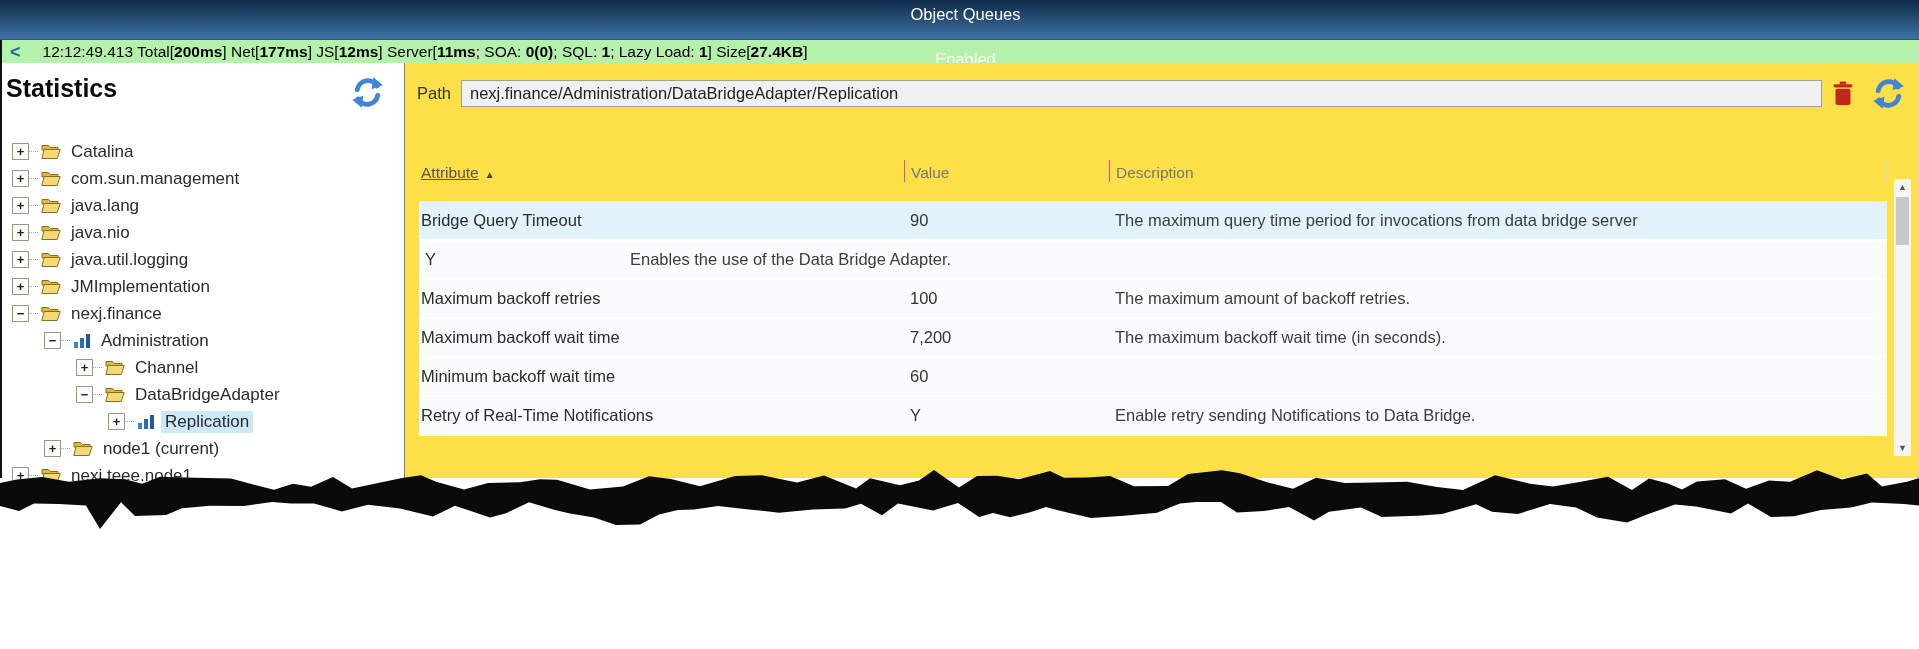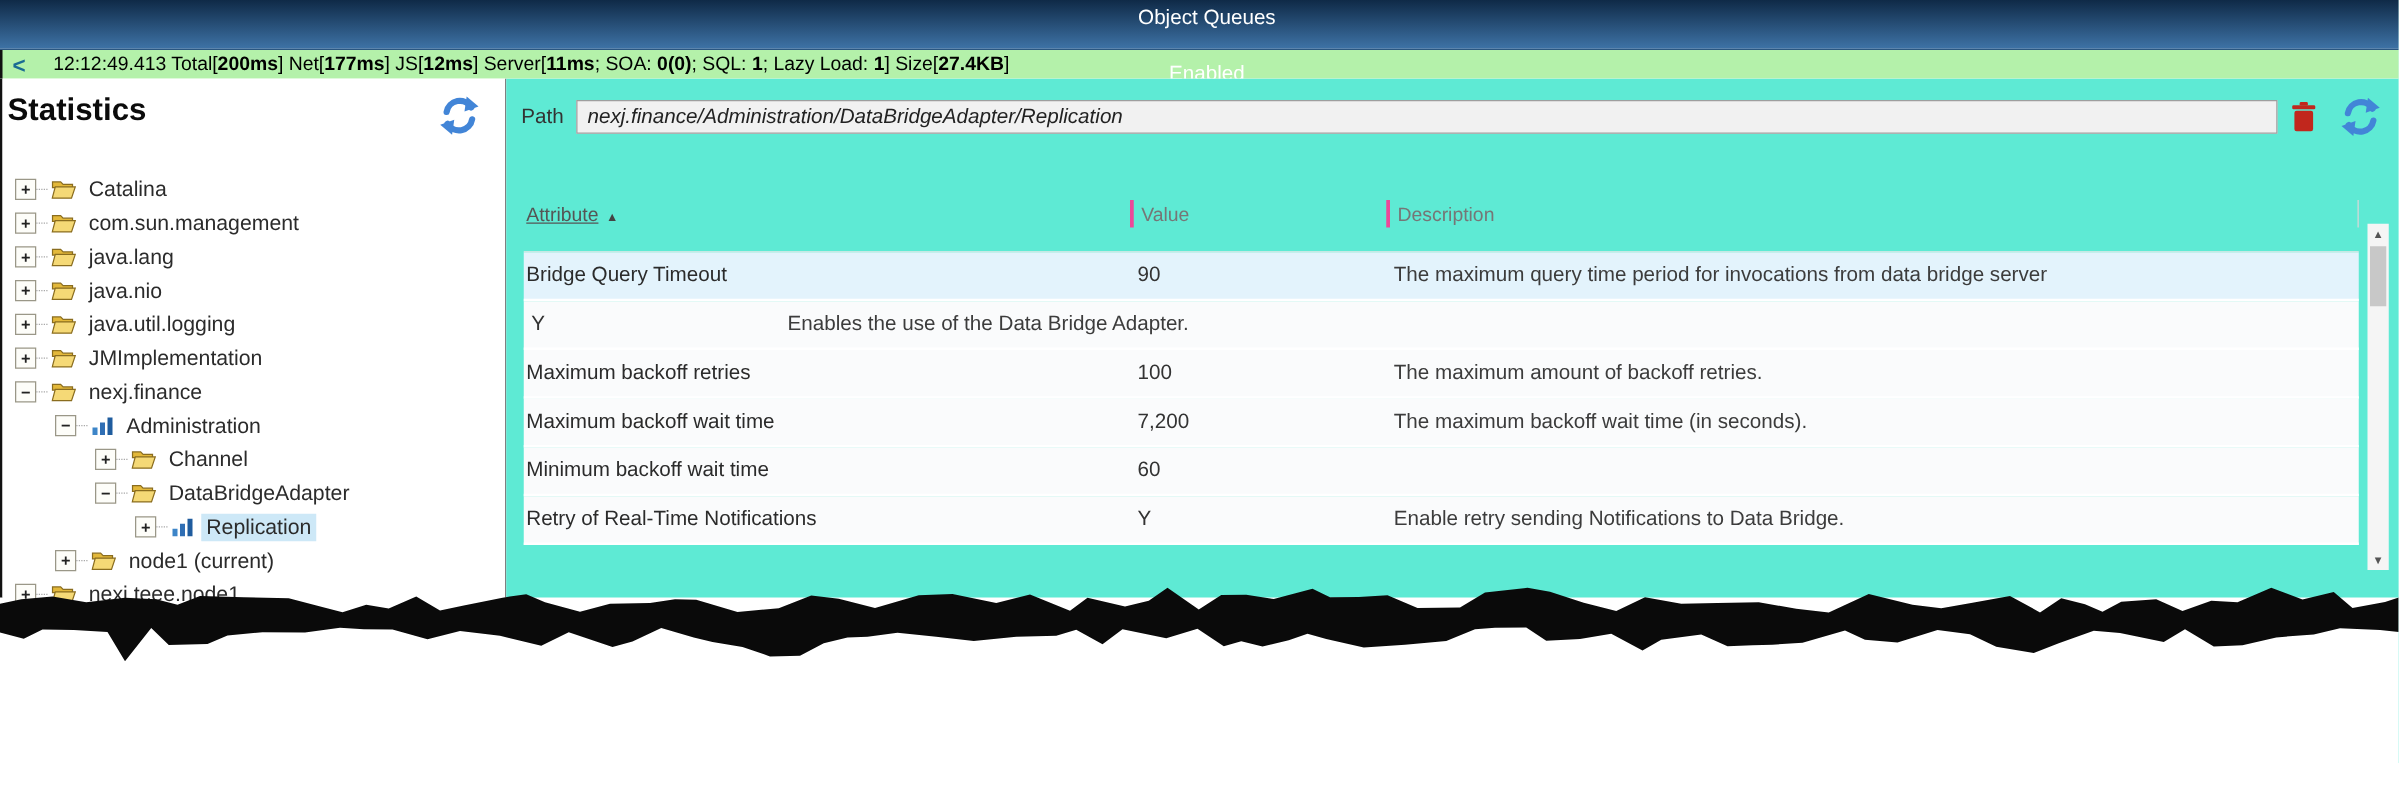--- a/index.html
+++ b/index.html
@@ -41,38 +41,38 @@
   .expander {
     width:17px; height:17px; flex:none; border:1px solid #9a9788; background:#fdfdf9;
     display:flex; align-items:center; justify-content:center;
     font-size:13px; font-weight:700; color:#222; line-height:1; cursor:pointer;
   }
   .connector { width:9px; flex:none; border-top:1px dotted #a8a8a8; height:0; }
   .node-icon { flex:none; margin:0 6px 0 3px; line-height:0; }
   .node-label { padding:1px 4px; white-space:nowrap; cursor:default; }
   .node-label.selected { background:var(--selection-bg,#cde8f7); }
   
-  .right-panel { flex:1; position:relative; background:#5eead4; }
+  .right-panel { flex:1; position:relative; background:#fde047; }
   .path-row { display:flex; align-items:center; padding:13px 10px 0 12px; gap:10px; }
   .path-label { font-size:16.5px; color:#333; flex:none; }
   .path-input {
     flex:1; height:27px; background:#f1f1f1; border:1px solid #9e9e9e;
-    font-family:"Liberation Sans",sans-serif; font-size:16.5px; color:#222; padding:0 8px;font-style:italic;
+    font-family:"Liberation Sans",sans-serif; font-size:16.5px; color:#222; padding:0 8px;
   }
   .path-actions { display:flex; align-items:center; gap:16px; flex:none; padding-right:2px; }
   
   .table { margin:48px 0 0 14px; width:1468px; }
   .t-head { display:flex; height:26px; align-items:flex-end; font-size:15.5px; color:#767676; padding-bottom:3px; }
   .t-head .cell { padding-left:2px; }
   .h-attr { text-decoration:underline; color:#555; cursor:pointer; }
   .sort-arrow { font-size:10px; color:#444; margin-left:6px; text-decoration:none; display:inline-block; }
   .c-attr { width:485px; flex:none; }
   .c-val  { width:205px; flex:none; }
   .c-desc { flex:1; }
-  .t-head .c-val, .t-head .c-desc { border-left:3px solid #ec4899; height:22px; display:flex; align-items:flex-end; padding-left:6px;text-align:center; }
+  .t-head .c-val, .t-head .c-desc { border-left:1px solid #ec4899; height:22px; display:flex; align-items:flex-end; padding-left:6px;text-align:center; }
   .t-head .c-desc { border-right:1px solid #d8d8d8; }
   .t-body { border-top:1px solid #e9e9e9;margin-top:16px; }
   .t-row { display:flex; align-items:center; height:39px; background:#fafbfc; border-bottom:2px solid #ffffff; font-size:16.5px; cursor:default; }
   .t-row.highlighted { background:var(--row-highlight-bg,#e3f3fc); }
   .t-row .c-attr { color:#2b2b2b; padding-left:2px; }
   .t-row .c-val  { color:#333; padding-left:6px; }
   .t-row .c-desc { color:#3c3c3c; padding-left:6px; white-space:nowrap; overflow:hidden; }
   
   .scrollbar {
     position:absolute; right:8px; top:116px; width:17px; height:277px;

